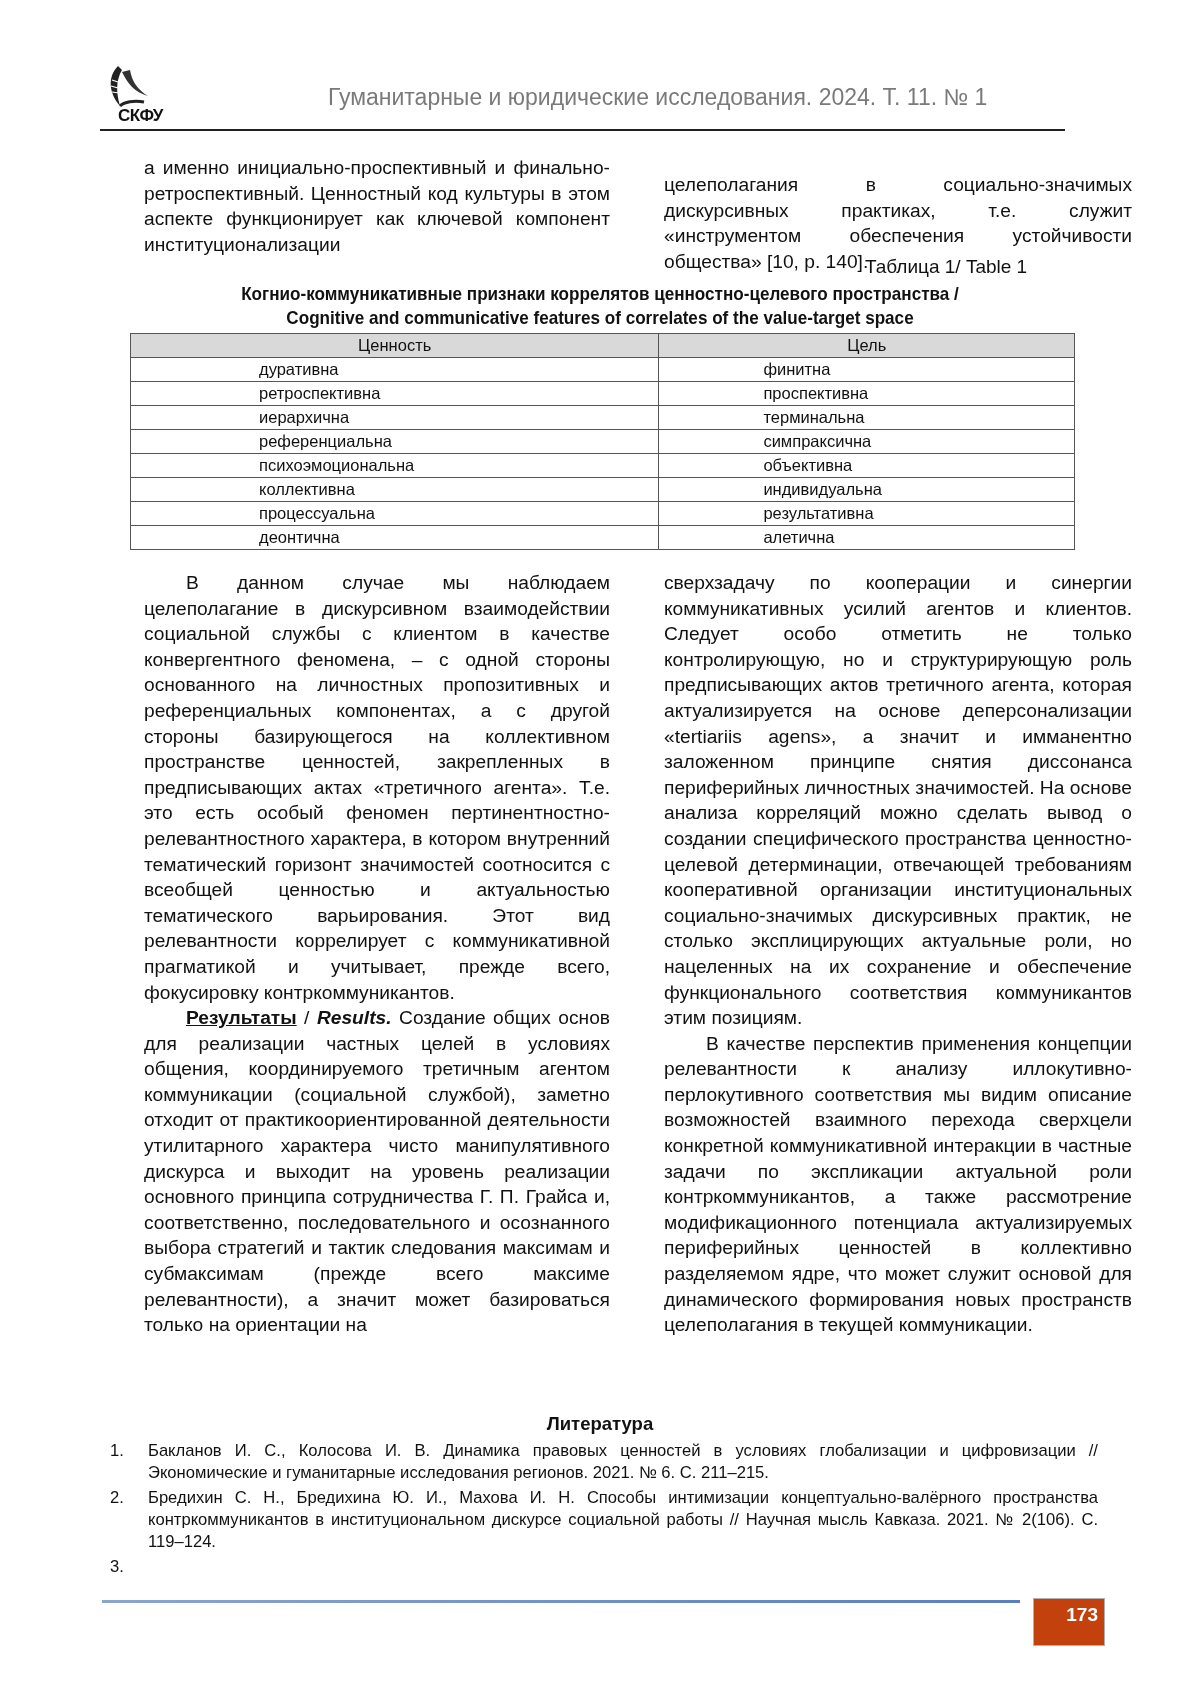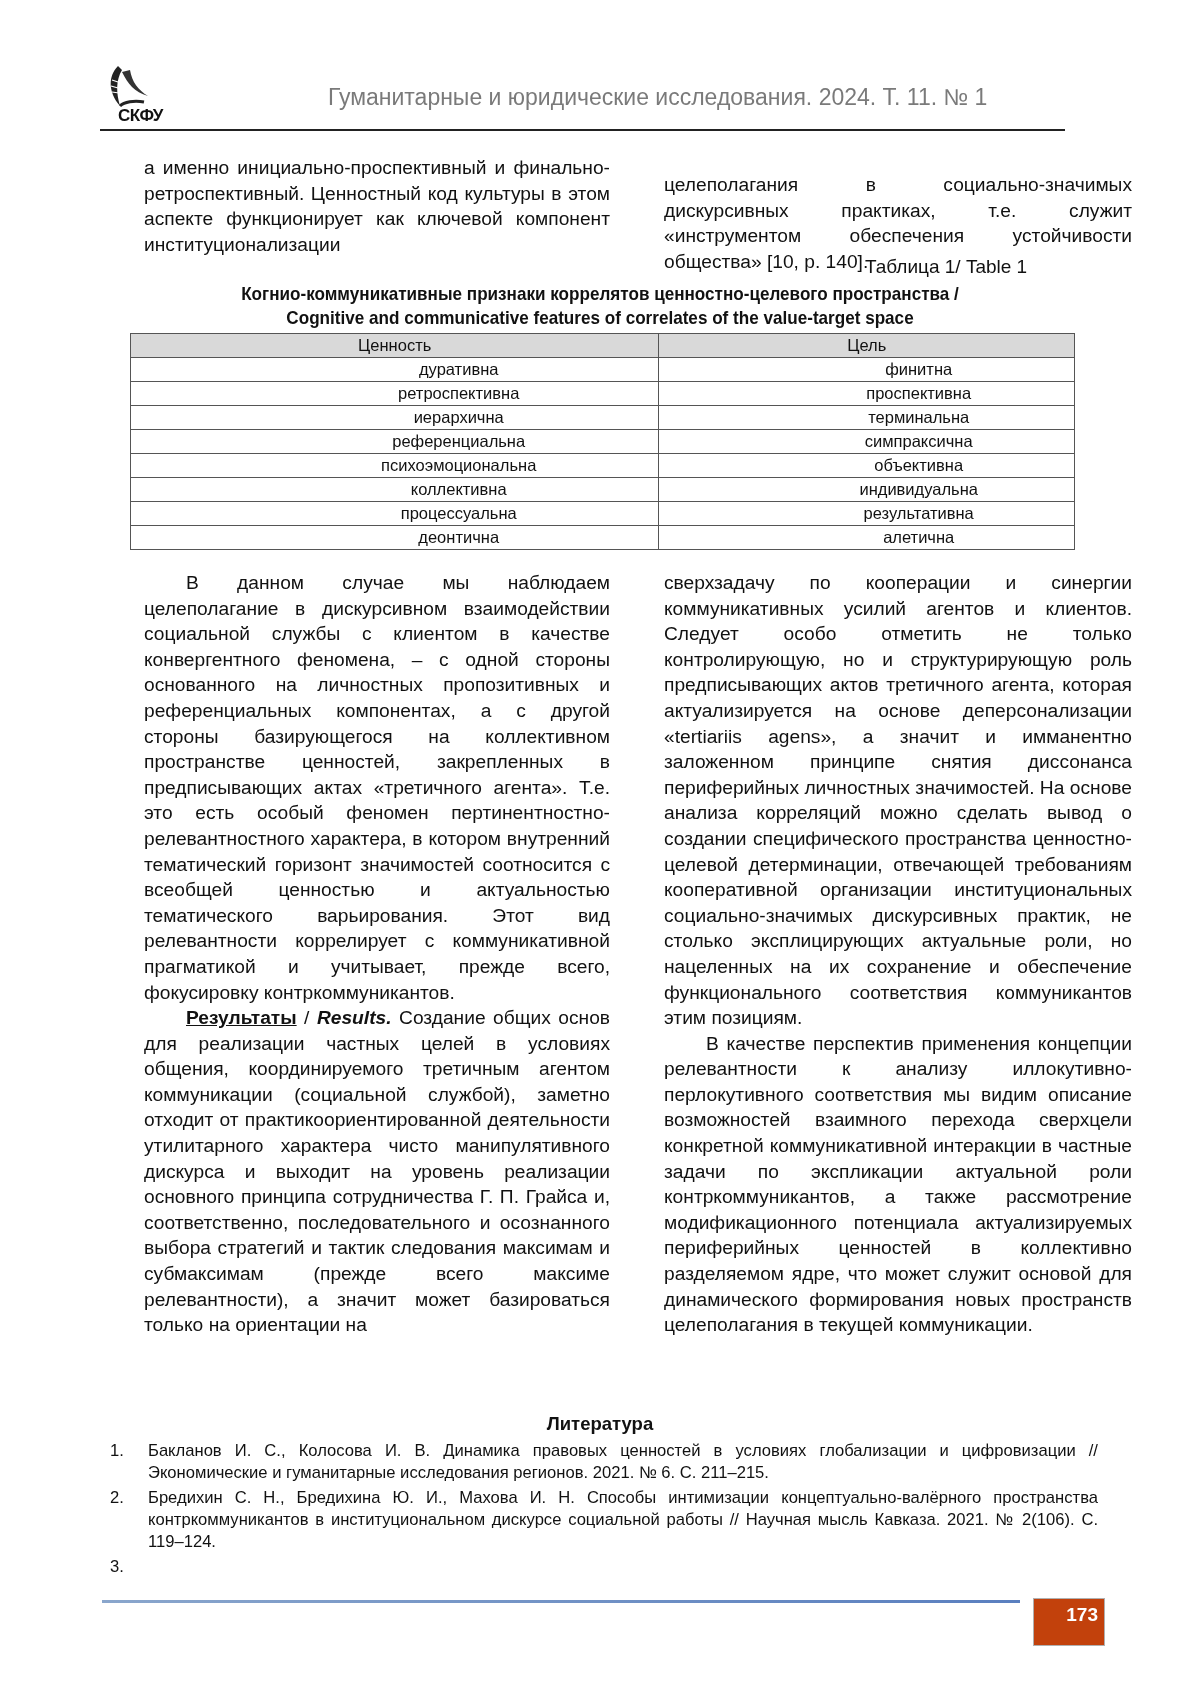--- a/index.html
+++ b/index.html
@@ -16,21 +16,21 @@
     .col p { margin: 0; }
     .col-left { left: 108px; width: 466px; }
     .col-right { left: 628px; width: 468px; }
     .indent { text-indent: 42px; }
     .table-label { position: absolute; left: 865px; top: 256px; font-size: 19px; }
     .table-title { position: absolute; left: 120px; top: 282px; width: 960px; text-align: center;
                    font-family: "Liberation Sans", sans-serif; font-weight: bold; font-size: 18.4px; line-height: 24px;
                    transform: scaleX(0.93); transform-origin: center; }
     table.data { position: absolute; left: 130px; top: 333px; width: 945px; border-collapse: collapse;
                  font-size: 16.5px; }
-    table.data th, table.data td { border: 1px solid #555; height: 23px; padding: 0; text-align: center; }
+    table.data th, table.data td { border: 1px solid #555; height: 23px; padding: 0; }
     table.data th { background: #d9d9d9; font-weight: normal; text-align: center; }
     table.data td.c1 { padding-left: 128px; }
     table.data td.c2 { padding-left: 104px; }
     .bold { font-weight: bold; text-decoration: underline; }
     .bolditalic { font-weight: bold; font-style: italic; }
     .lit-title { position: absolute; left: 100px; top: 1413px; width: 1000px; text-align: center; font-weight: bold; font-size: 18.5px; }
     .refs { position: absolute; left: 108px; top: 1440px; width: 990px; font-size: 16.6px; line-height: 22px; }
     .ref { position: relative; padding-left: 40px; text-align: justify; margin-bottom: 3px; }
     .ref .num { position: absolute; left: 2px; top: 0; }
     .footer-rule { position: absolute; left: 102px; top: 1600px; width: 918px; height: 3px;

